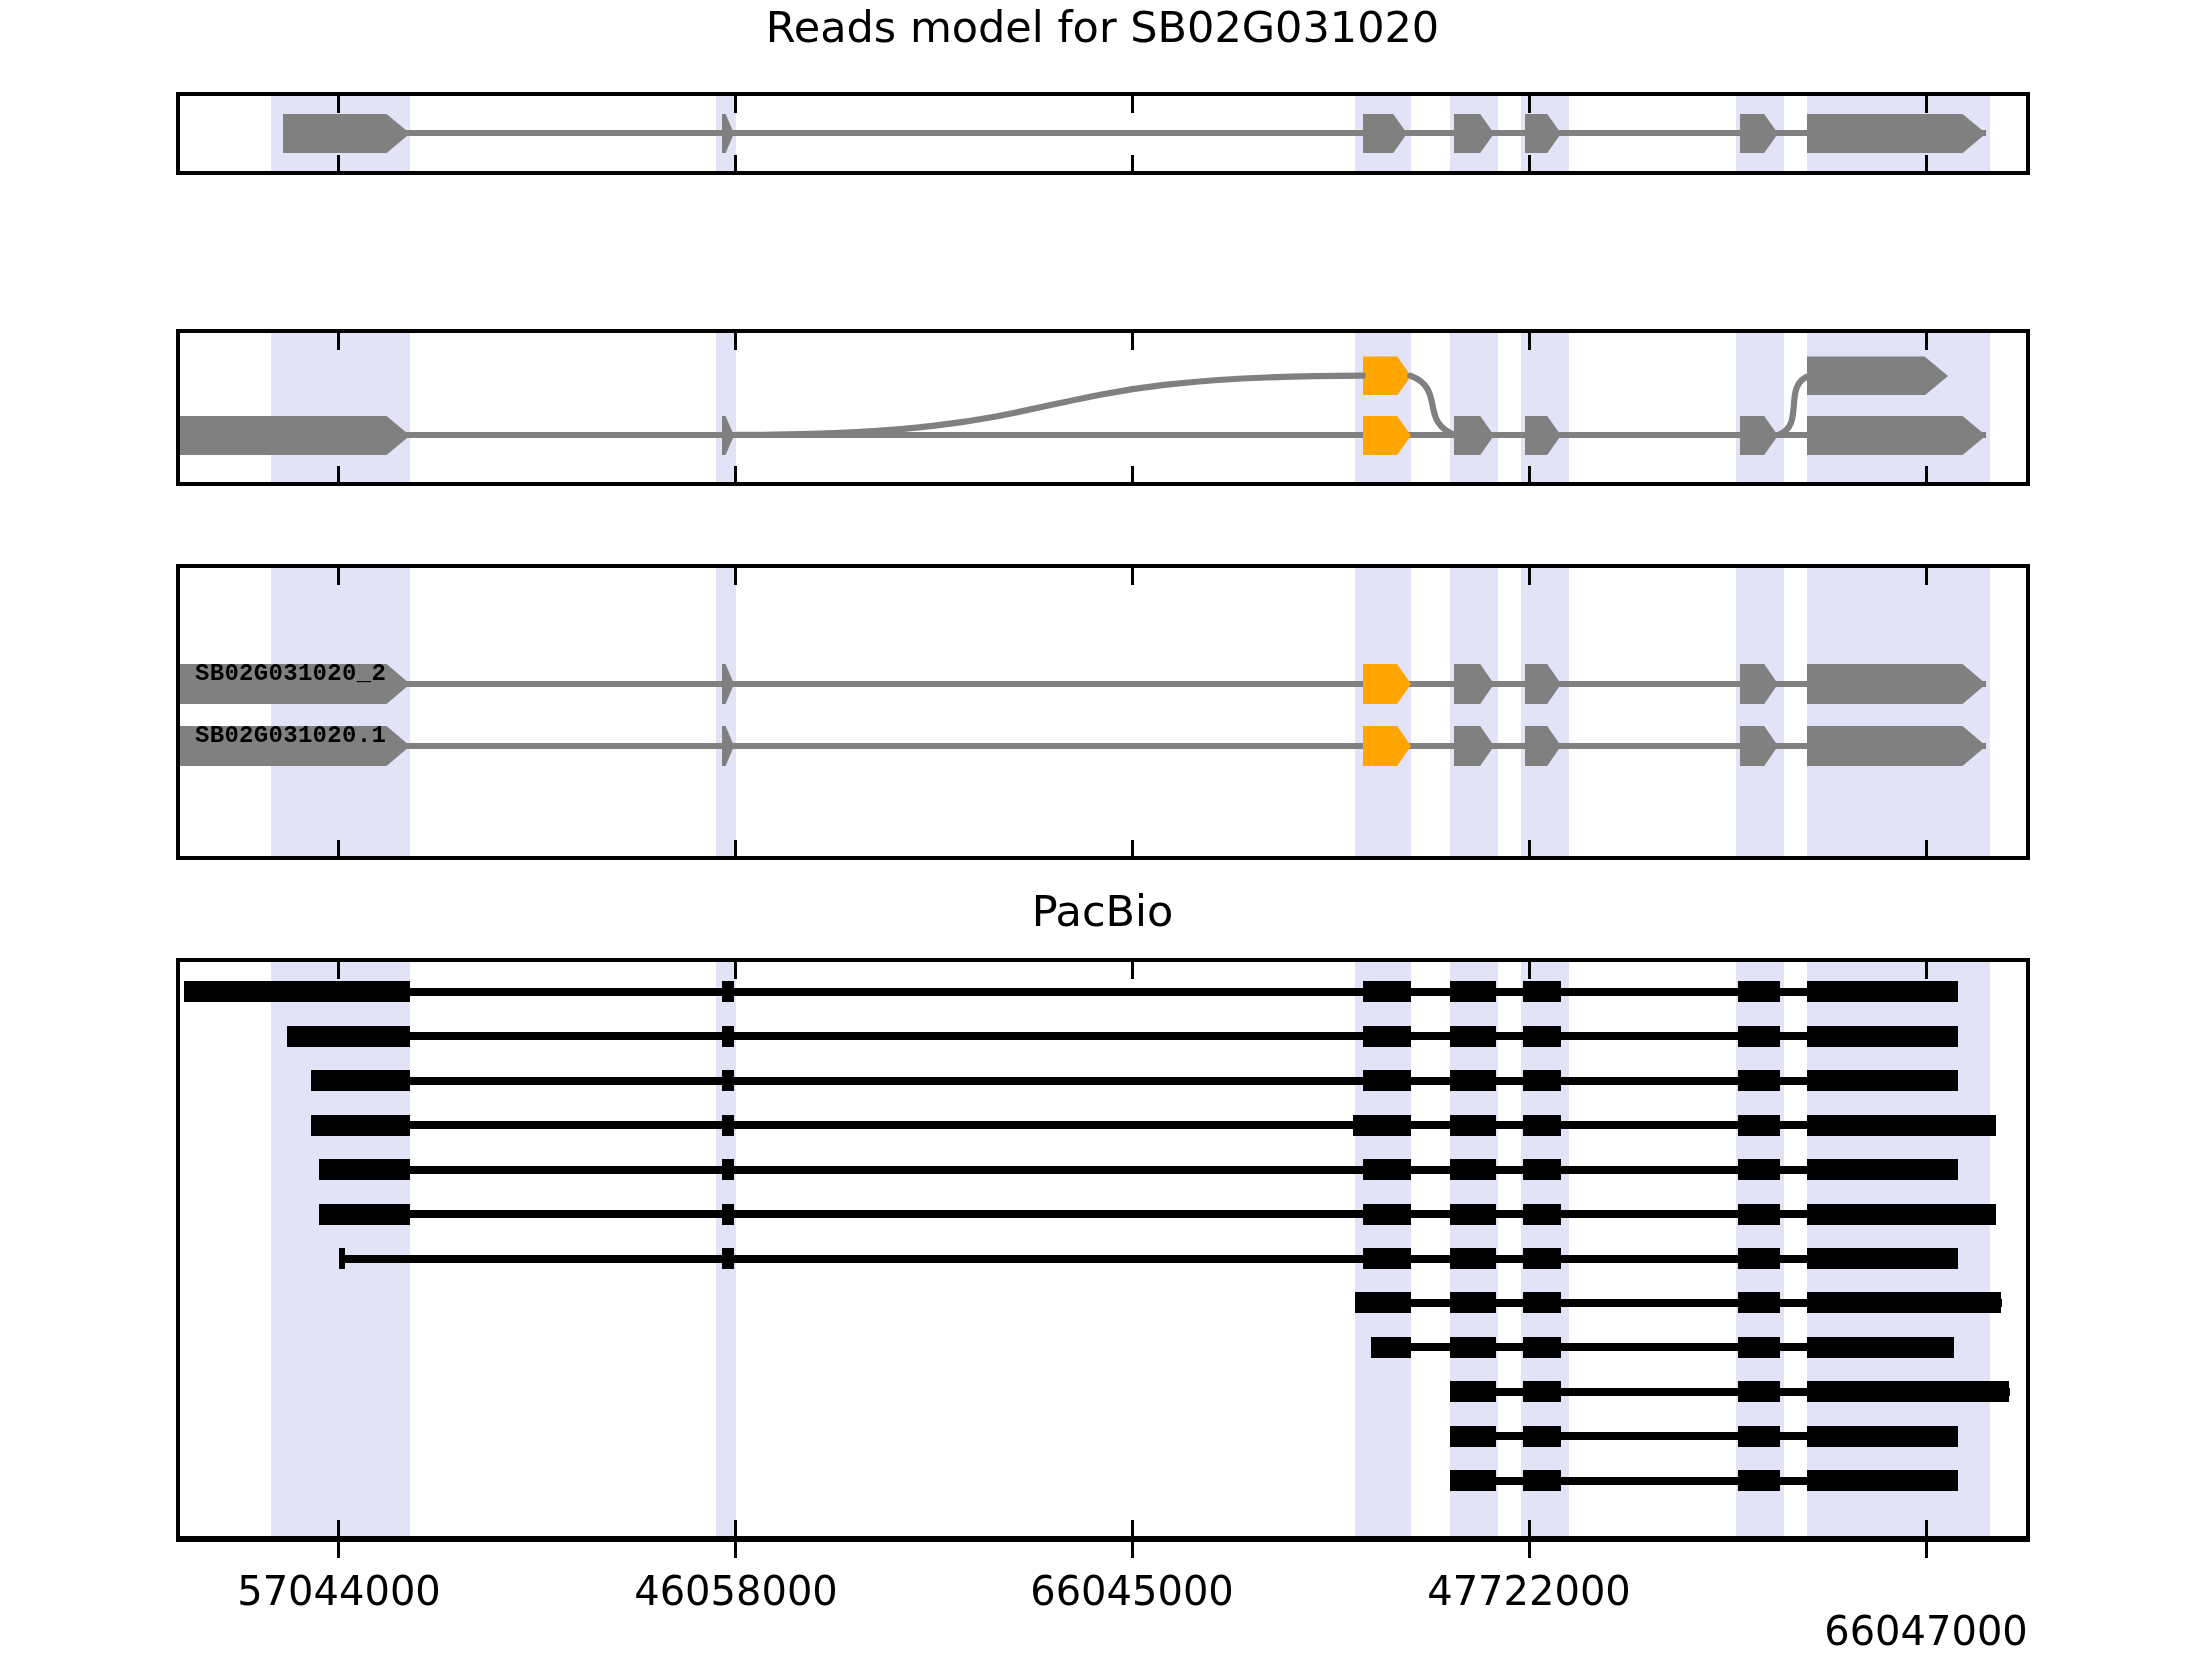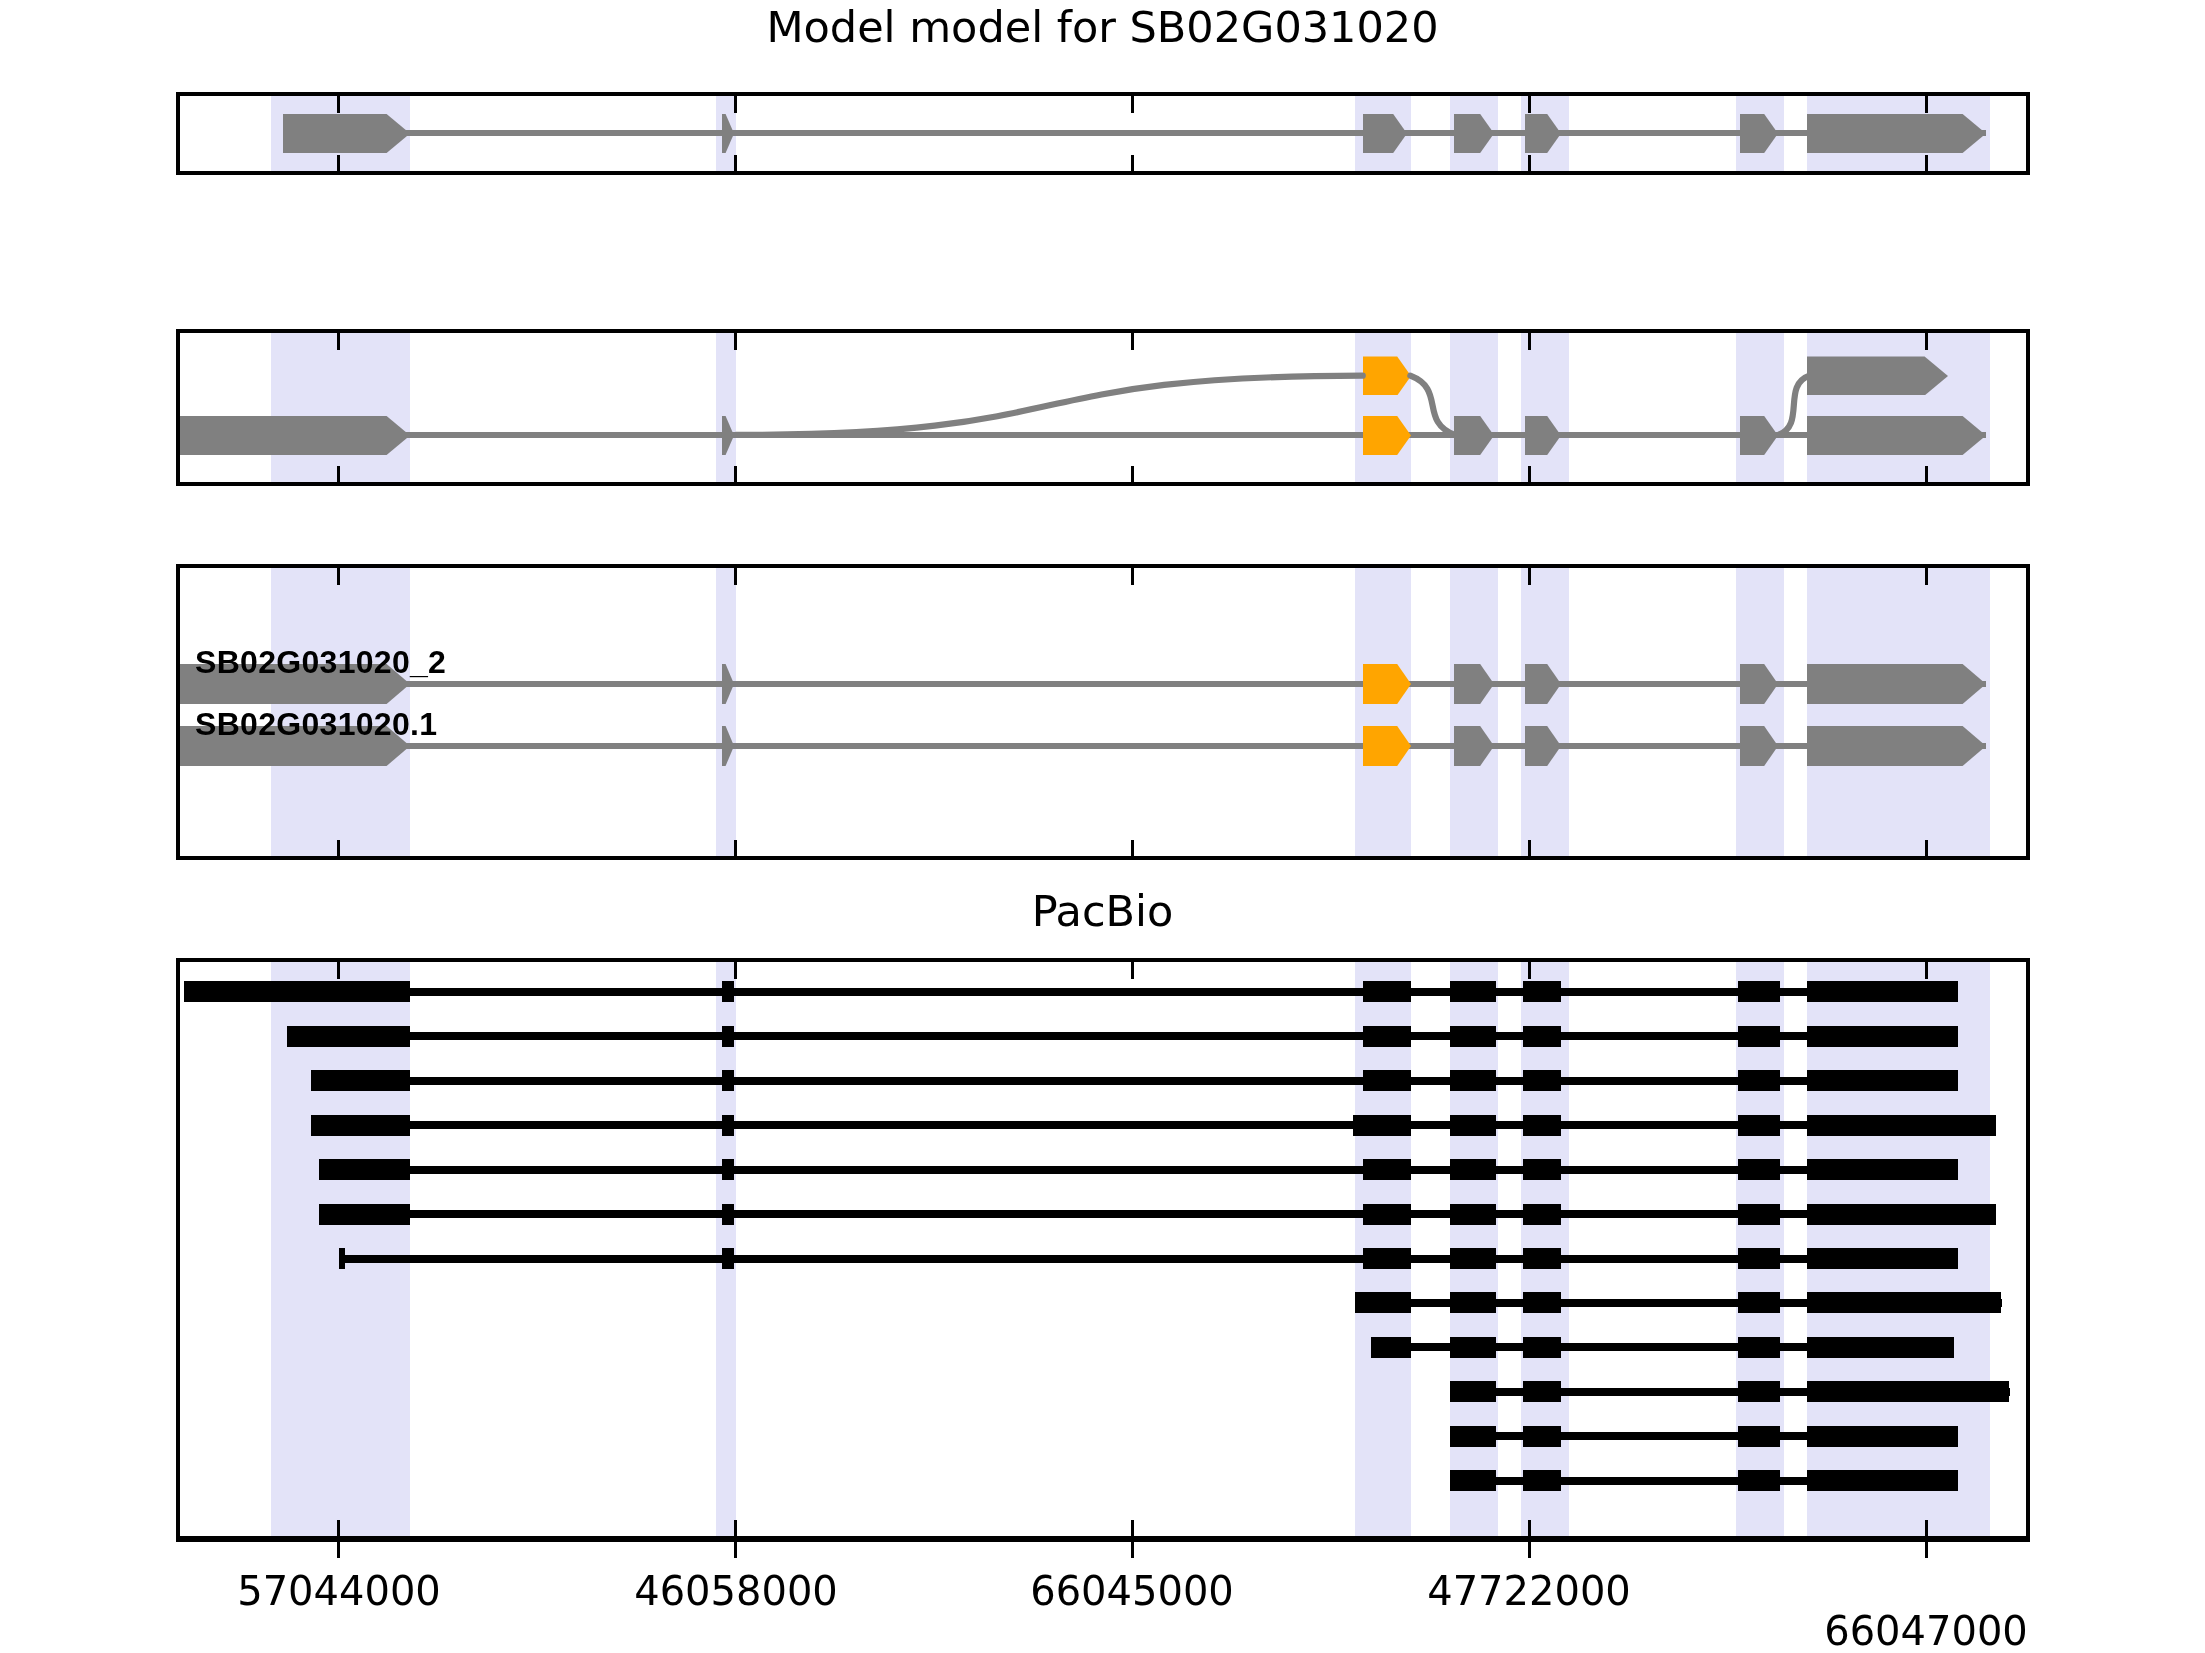--- a/index.html
+++ b/index.html
@@ -28,41 +28,42 @@
     clip-path:polygon(0 0, calc(100% - 23.4px) 0, 100% 50%, calc(100% - 23.4px) 100%, 0 100%);
   }
   .exon.arrow-sm{
     clip-path:polygon(0 0, calc(100% - 13.8px) 0, 100% 50%, calc(100% - 13.8px) 100%, 0 100%);
   }
   .exon.arrow-tiny{
     clip-path:polygon(0 0, 30% 0, 100% 50%, 30% 100%, 0 100%);
   }
 
   .iso-label{
-    position:absolute;font-size:32px;font-weight:bold;color:#000;
+    position:absolute;font-size:24px;font-weight:bold;color:#000;
     white-space:nowrap;letter-spacing:0.3px;
-    font-family:Liberation Sans, sans-serif;
+    font-family:Liberation Mono, monospace;
+    margin-top:16px;
   }
 
   .axis-label{
     position:absolute;font-size:40px;color:#000;text-align:center;
     white-space:nowrap;transform:translateX(-50%);
     font-family:"DejaVu Sans","Liberation Sans",sans-serif;
   }
   .axis-spine{position:absolute;height:6.2px;background:#000;}
   .axis-tick{position:absolute;width:3.4px;height:18px;background:#000;}
 
   svg.splice{position:absolute;left:0;top:0;overflow:visible;pointer-events:none;}
 </style>
 </head>
 <body>
 
 <div id="root">
 
-  <div class="panel-title" style="top:5.5px;">Model model for SB02G031020</div>
+  <div class="panel-title" style="top:5.5px;">Reads model for SB02G031020</div>
   <div class="panel" id="p1" style="left:176px;top:92px;width:1854px;height:83px;">
       <div class="hl" style="left: 91px; width: 139px;"></div>
       <div class="hl" style="left: 536px; width: 20px;"></div>
       <div class="hl" style="left: 1175px; width: 56px;"></div>
       <div class="hl" style="left: 1270px; width: 48px;"></div>
       <div class="hl" style="left: 1341px; width: 48px;"></div>
       <div class="hl" style="left: 1556px; width: 48px;"></div>
       <div class="hl" style="left: 1627px; width: 183px;"></div>
       <div class="tick-top" style="left: 157px; height: 16.5px;"></div>
       <div class="tick-bot" style="left: 157px; height: 16.5px;"></div>

